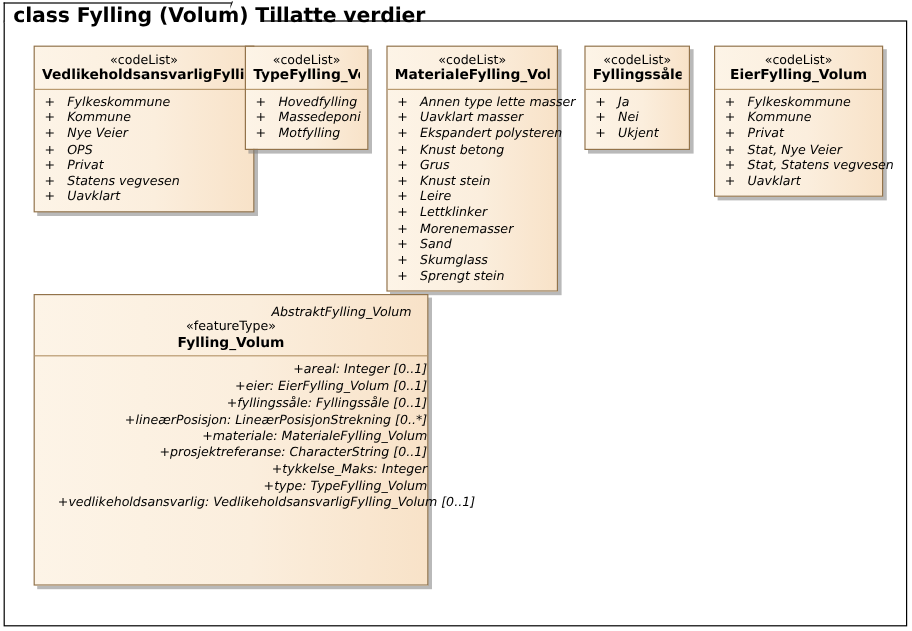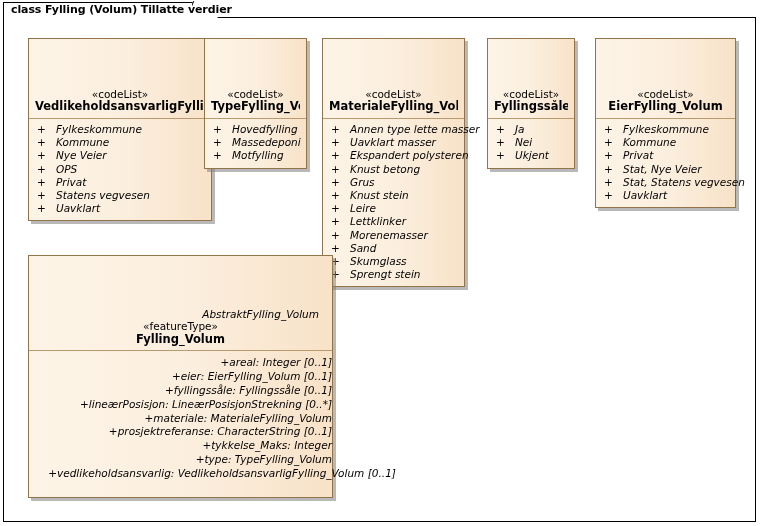--- a/index.html
+++ b/index.html
@@ -52,41 +52,40 @@
     position: absolute;
     left: -4px; top: 0px;
     width: 30px; height: 26px;
     background: #fff;
     border-left: 1px solid #000;
     transform: skewX(-22deg);
   }
   .title-text {
     position: absolute;
     left: 8px; top: 1px;
-    font-size: 11px;
+    font-size: 17px;
     font-weight: bold;
     color: #000000;
     white-space: nowrap;
     letter-spacing: -0.1px;
     z-index: 3;
   }
 
   
   .uml {
     position: absolute;
     border: 1px solid #93734a;
     background: linear-gradient(to right, #fdf4e7 0%, #fbeedd 55%, #f8e2c8 100%);
     box-shadow: 3px 3px 0 rgba(128,128,128,0.55);
   }
   .uml .hdr {
     padding: 5px 6px 4px 6px;
     text-align: center;
     border-bottom: 1px solid #b99a6f;
     line-height: 1.18;
-    margin-top: 44px;
   }
   .uml .stereo {
     font-size: 10.5px;
     color: #000;
     white-space: nowrap;
   }
   .uml .cname {
     font-size: 11.5px;
     font-weight: bold;
     color: #000;
@@ -117,21 +116,21 @@
     width: 19px;
     color: #000;
   }
 
   
   #box-vedlikehold { left: 28px;  top: 38px;  width: 184px; }
   #box-type        { left: 204px; top: 38px;  width: 103px; z-index: 2; }
   #box-materiale   { left: 322px; top: 38px;  width: 143px; }
   #box-fyllingssale{ left: 487px; top: 38px;  width: 88px;  }
   #box-eier        { left: 595px; top: 38px;  width: 141px; }
-  #box-fylling     { left: 28px;  top: 255px; width: 305px; height: 243px; }
+  #box-fylling     { left: 28px;  top: 245px; width: 329px; height: 243px; }
 
   #box-vedlikehold .cname { margin-right: -6px; text-overflow: clip; }
   #box-fylling .body { padding-top: 5px; text-align: right; }
   #box-fylling .feat { line-height: 13.8px; padding-left: 9px; }
 </style>
 </head>
 <body>
 
 <div id="canvas">
 

